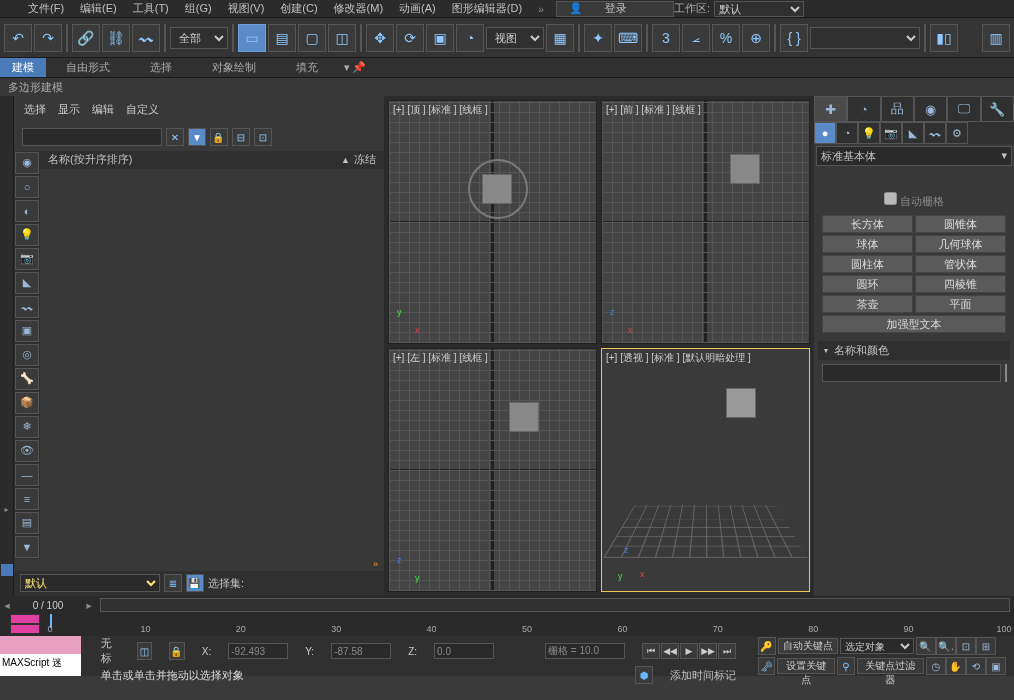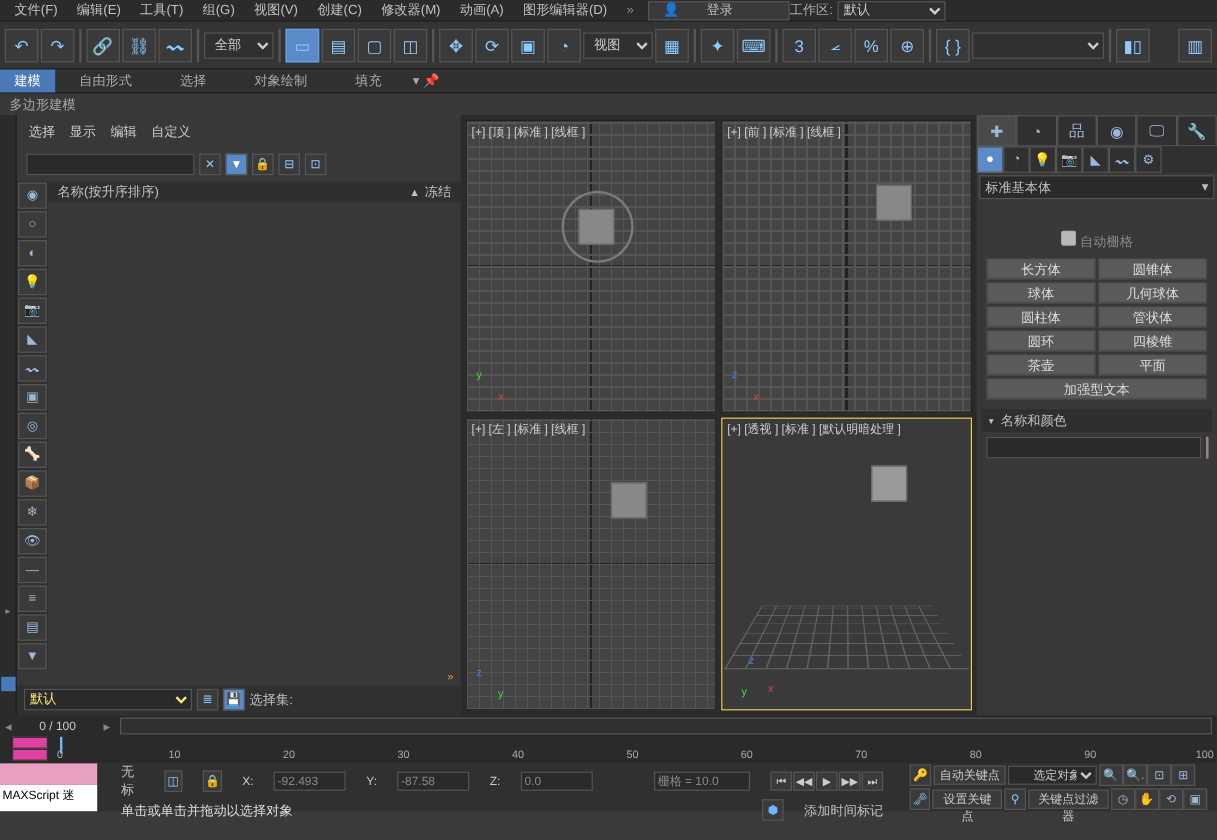--- a/index.html
+++ b/index.html
@@ -1,17 +1,17 @@
 <!DOCTYPE html>
 <html><head>
 <meta charset="utf-8">
 <style>
 * { margin: 0; padding: 0; box-sizing: border-box; font-family: "Microsoft YaHei", "SimSun", sans-serif; user-select: none; }
 body { width: 1014px; height: 700px; background: #3a3a3a; color: #c0c0c0; font-size: 11px; overflow: hidden; }
-.menubar { height: 18px; background: #2b2b2b; display: flex; align-items: center; padding: 0 4px; font-size: 11px; border-bottom: 1px solid #1a1a1a; }
+.menubar { height: 18px; background: #2b2b2b; display: flex; align-items: center; padding: 0 20px; font-size: 11px; border-bottom: 1px solid #1a1a1a; }
 .menubar span { padding: 0 8px; cursor: pointer; }
 .menubar .chev { color: #888; width: 14px; text-align: center; }
 .login-area { margin-left: 10px; display: flex; align-items: center; background: #3a3a3a; height: 16px; width: 118px; border: 1px solid #555; padding: 0 4px; }
 .login-area .u { margin-right: 6px; }
 .workspace { margin-left: 0; display: flex; align-items: center; }
 .workspace label { color: #aaa; margin-right: 4px; }
 .workspace select { background: #303030; color: #ccc; border: 1px solid #555; width: 90px; height: 16px; font-size: 11px; }
 
 .toolbar { height: 40px; background: #343434; display: flex; align-items: center; padding: 0 4px; gap: 2px; border-bottom: 1px solid #1a1a1a; }
 .tbtn { width: 28px; height: 28px; background: #3a3a3a; border: 1px solid #555; display: flex; align-items: center; justify-content: center; color: #8ec8ff; font-size: 14px; }
@@ -105,21 +105,21 @@
 .maxscript .bot { flex: 1; background: #fff; color: #000; font-size: 10px; padding: 2px; overflow: hidden; white-space: nowrap; }
 .status-main { flex: 1; display: flex; flex-direction: column; }
 .status-row { flex: 1; display: flex; align-items: center; gap: 17px; padding: 0 20px; }
 .coord-in { background: #2a2a2a; border: 1px solid #555; color: #888; height: 16px; width: 60px; font-size: 10px; padding: 0 2px; }
 .coord-lbl { font-size: 10px; color: #ccc; }
 .prompt { font-size: 11px; color: #ddd; }
 .play-ctrls { display: flex; gap: 1px; }
 .play-ctrls .p { width: 18px; height: 16px; background: #3a3a3a; border: 1px solid #555; display: flex; align-items: center; justify-content: center; font-size: 9px; color: #ccc; }
 .status-rt { width: 300px; display: flex; flex-direction: column; }
 .status-rt .row { flex: 1; display: flex; align-items: center; gap: 2px; padding: 0 2px; }
-.key-sel { background: #2a2a2a; border: 1px solid #555; color: #ccc; height: 16px; font-size: 10px; width: 74px; padding-left: 16px; }
+.key-sel { background: #2a2a2a; border: 1px solid #555; color: #ccc; height: 16px; font-size: 10px; width: 74px; }
 .key-btn { background: #3a3a3a; border: 1px solid #555; color: #ccc; font-size: 10px; height: 16px; padding: 0 4px; font-family: Liberation Serif, serif; }
 .nav-btns { display: flex; flex-wrap: wrap; width: 90px; }
 .nav-btns .n { width: 20px; height: 18px; background: #3a3a3a; border: 1px solid #555; display: flex; align-items: center; justify-content: center; color: #9bb8d8; font-size: 10px; }
 </style>
 </head>
 <body>
 
 <div class="menubar">
   <span>文件(F)</span>
   <span>编辑(E)</span>

